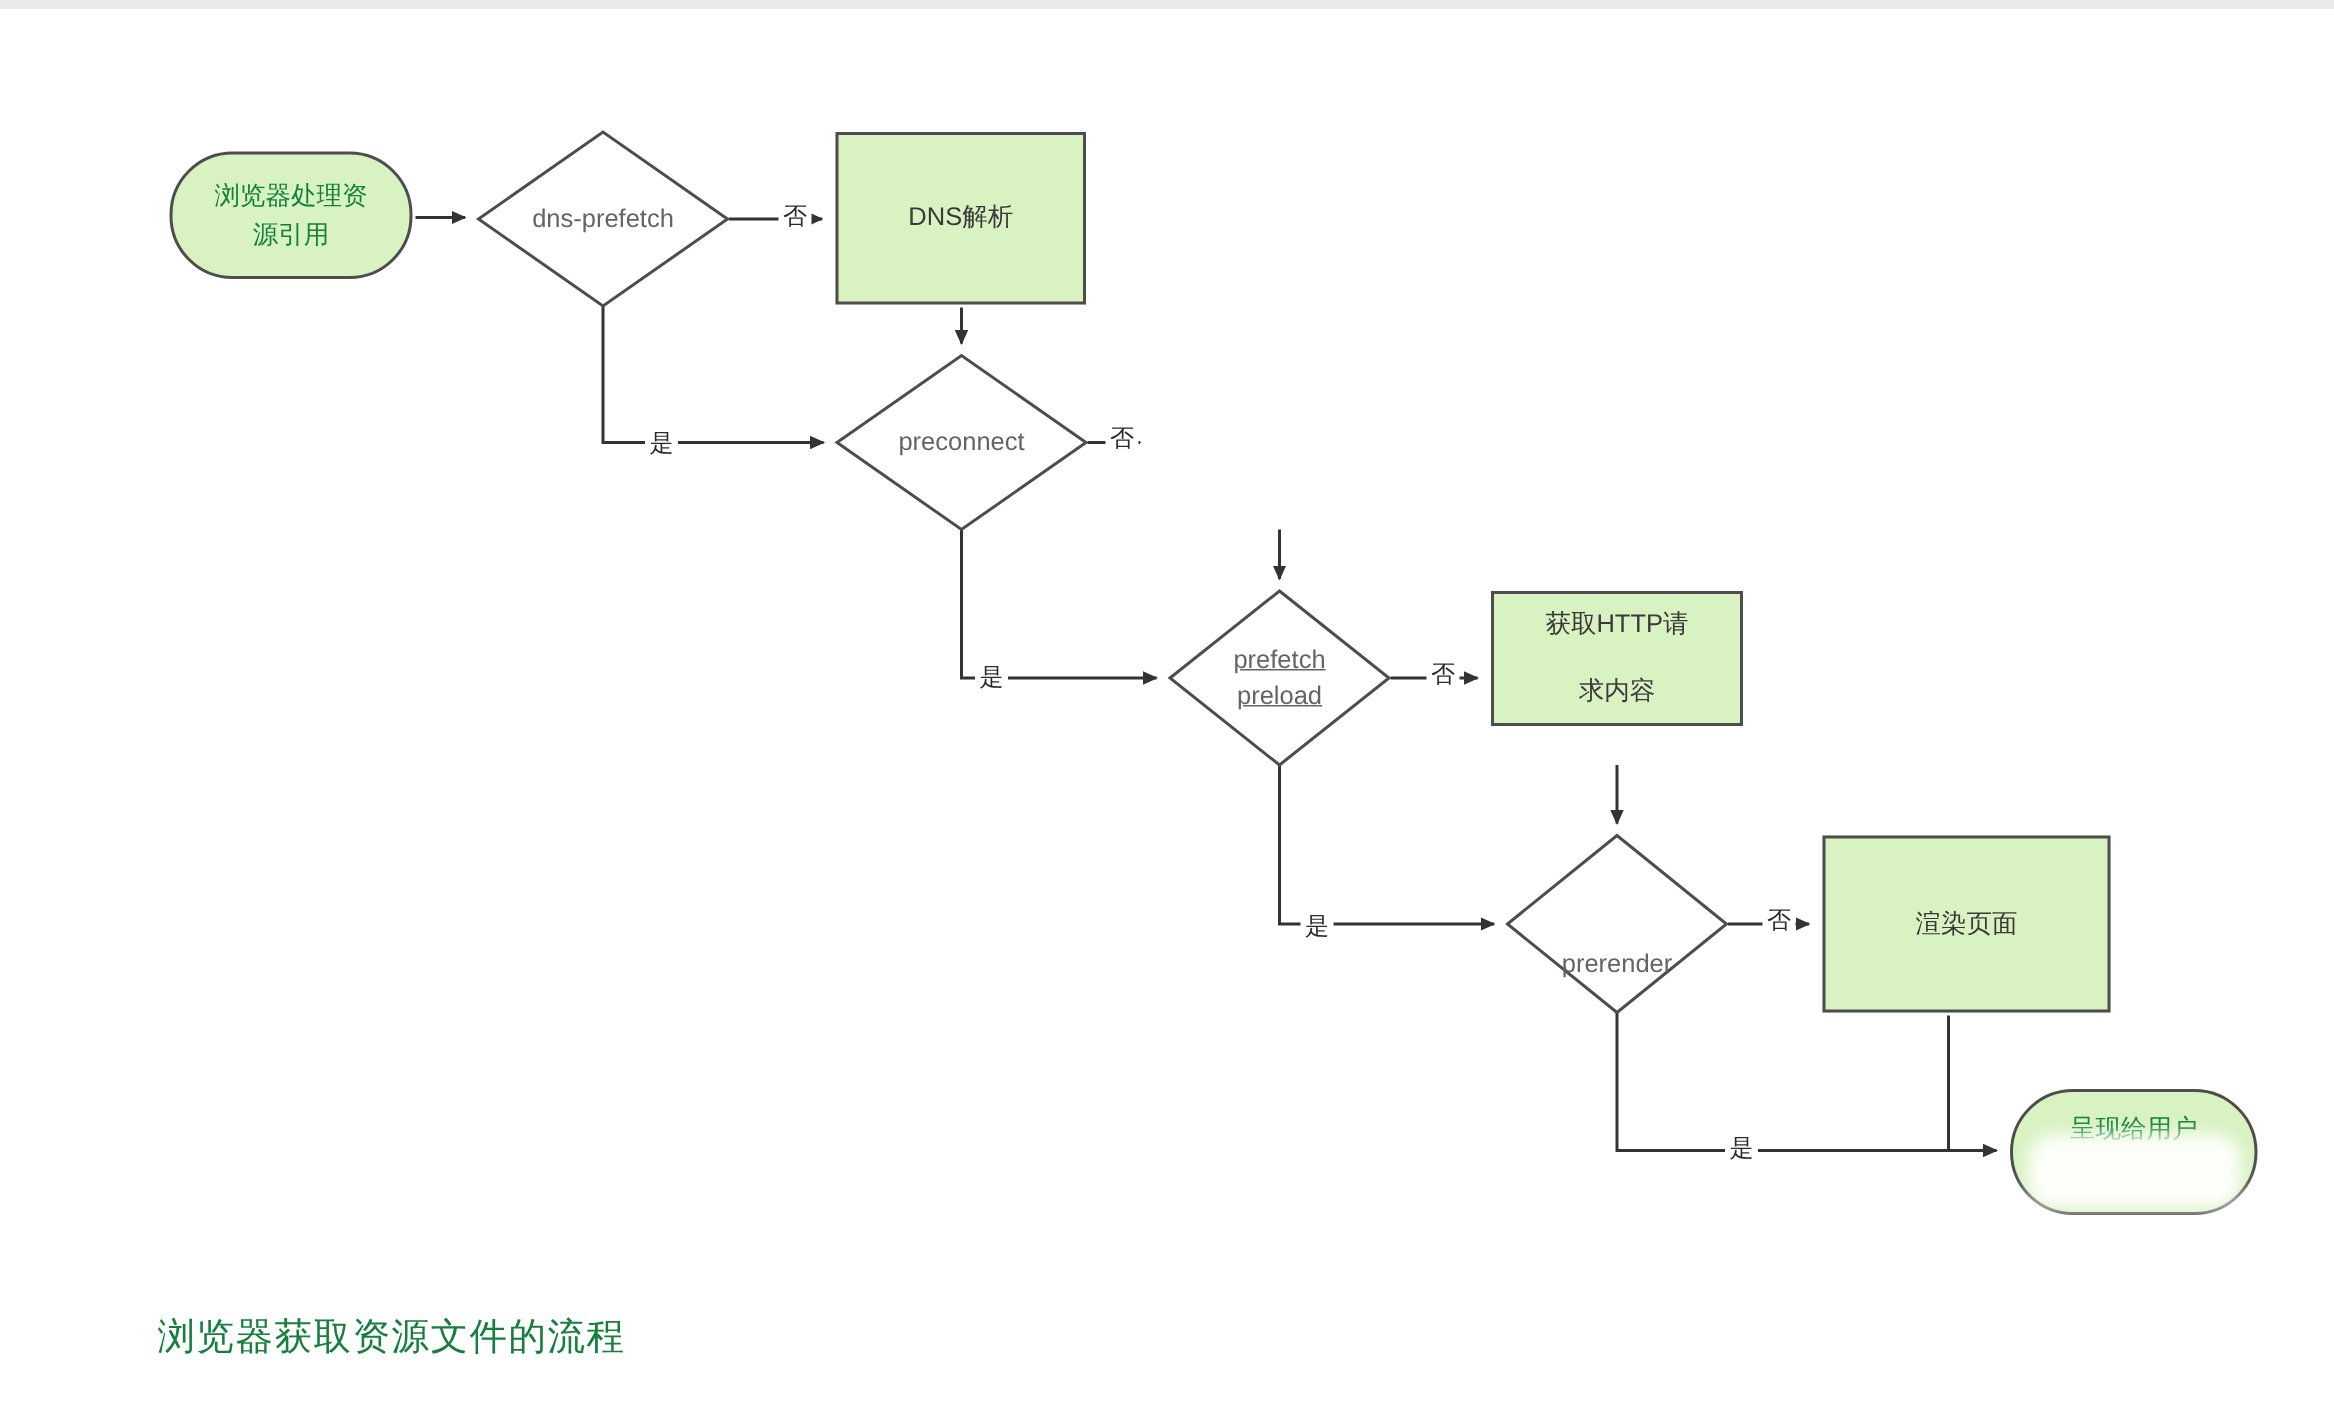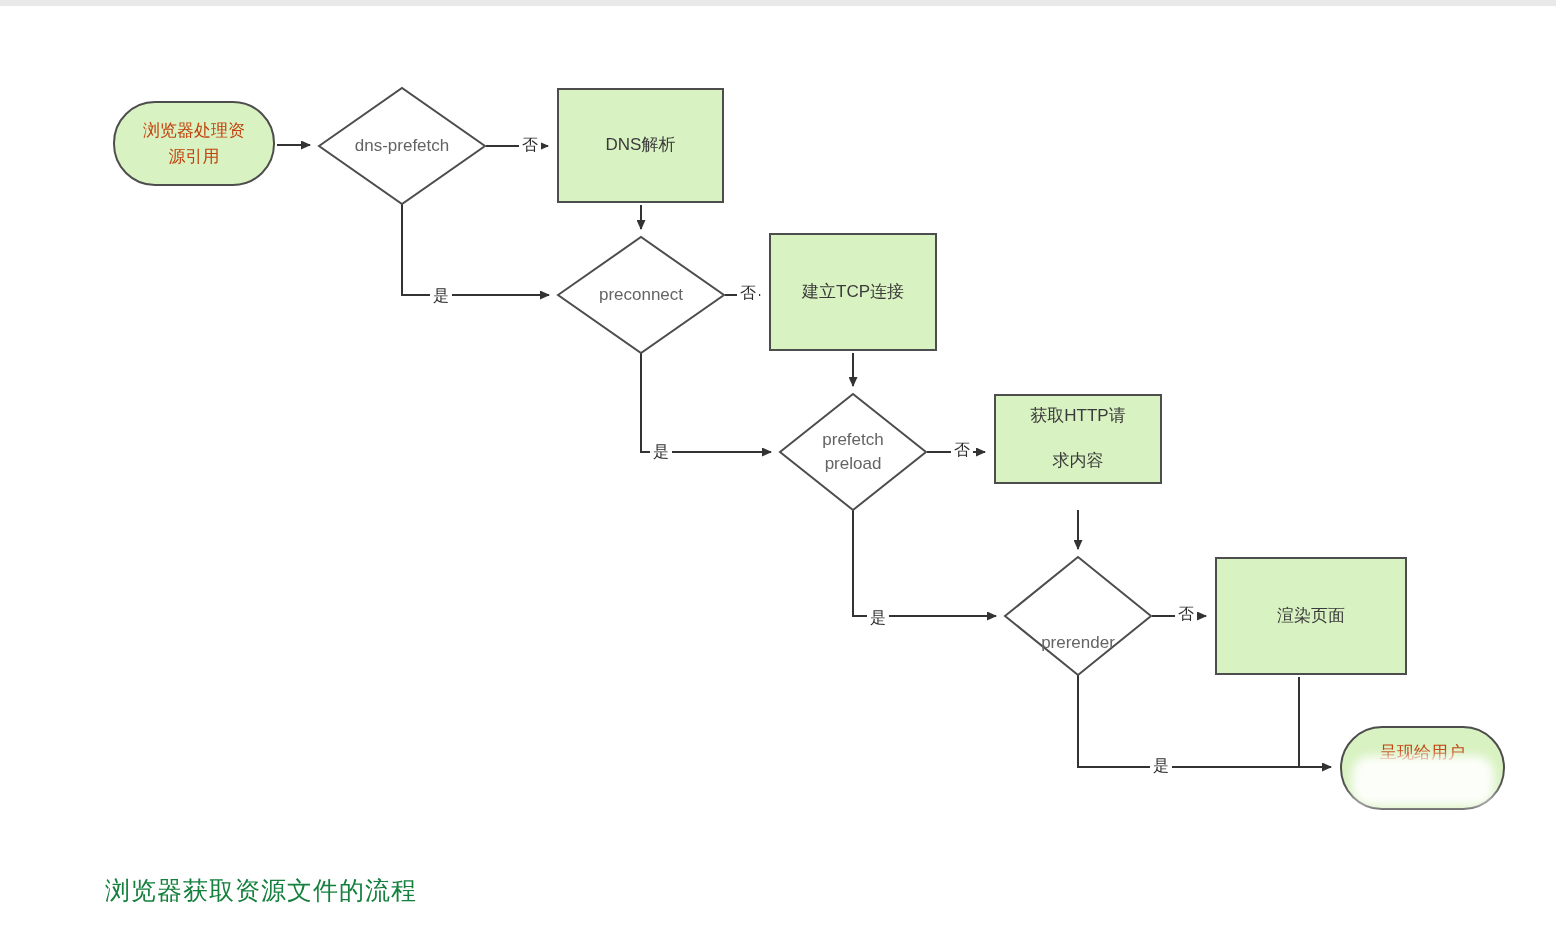--- a/index.html
+++ b/index.html
@@ -7,21 +7,21 @@
   #canvas{position:relative;width:1556px;height:936px;background:#ffffff;overflow:hidden;}
   #topstrip{position:absolute;left:0;top:0;width:1556px;height:6px;background:#e9e9e9;}
   svg.wires{position:absolute;left:0;top:0;pointer-events:none;}
   .wire{stroke:#333333;stroke-width:2;fill:none;}
   .diamond{fill:#ffffff;stroke:#4d4d4d;stroke-width:2;}
   .process{position:absolute;background:#d9f2c2;border:2px solid #4d4d4d;
            display:flex;flex-direction:column;align-items:center;justify-content:center;
            font-size:17px;color:#3a3a3a;line-height:1.45;text-align:left;box-sizing:border-box;}
   .terminator{position:absolute;background:#d9f2c2;border:2px solid #4d4d4d;border-radius:42px;
            display:flex;flex-direction:column;align-items:center;justify-content:center;
-           font-size:17px;color:#c2410c;line-height:1.5;text-align:center;box-sizing:border-box;}
+           font-size:17px;color:#15803d;line-height:1.5;text-align:center;box-sizing:border-box;}
   .terminator.top-align{justify-content:flex-start;padding-top:12px;}
   .dlabel{position:absolute;display:flex;flex-direction:column;align-items:center;justify-content:center;
            font-size:17px;color:#646464;line-height:1.4;text-align:center;pointer-events:none;}
   .edge-label{position:absolute;transform:translate(-50%,-50%);background:#ffffff;
            padding:0 3px;font-size:16px;color:#2b2b2b;}
   .censor{position:absolute;background:rgba(255,255,255,0.92);filter:blur(5px);border-radius:18px;}
   .caption{position:absolute;font-size:25px;color:#15803d;font-weight:500;letter-spacing:1px;}
 </style>
 </head>
 <body>
@@ -60,33 +60,30 @@
     <span>浏览器处理资</span>
     <span>源引用</span>
   </div>
 
   <div class="dlabel" style="left:558px;top:237px;width:166px;height:116px;">
     <span>preconnect</span>
   </div>
   <div class="dlabel" style="left:319px;top:88px;width:166px;height:116px;">
     <span>dns-prefetch</span>
   </div>
-  <div class="dlabel" style="left:780px;top:394px;width:146px;height:116px;">
+  <div class="dlabel" style="left:780px;top:394px;width:146px;height:116px;text-decoration:underline;">
     <span>prefetch</span>
     <span>preload</span>
   </div>
   <div class="dlabel" style="left:1005px;top:584px;width:146px;height:118px;">
     <span>prerender</span>
   </div>
 
   <div class="process" style="left:557px;top:88px;width:167px;height:115px;">
     <span>DNS解析</span>
-  </div>
-  <div class="process" style="left:769px;top:233px;width:168px;height:118px;">
-    <span>建立TCP连接</span>
   </div>
   <div class="process" style="left:994px;top:394px;width:168px;height:90px;gap:20px;">
     <span>获取HTTP请</span>
     <span>求内容</span>
   </div>
   <div class="process" style="left:1215px;top:557px;width:192px;height:118px;">
     <span>渲染页面</span>
   </div>
 
   <div class="terminator top-align" style="left:1340px;top:726px;width:165px;height:84px;">

